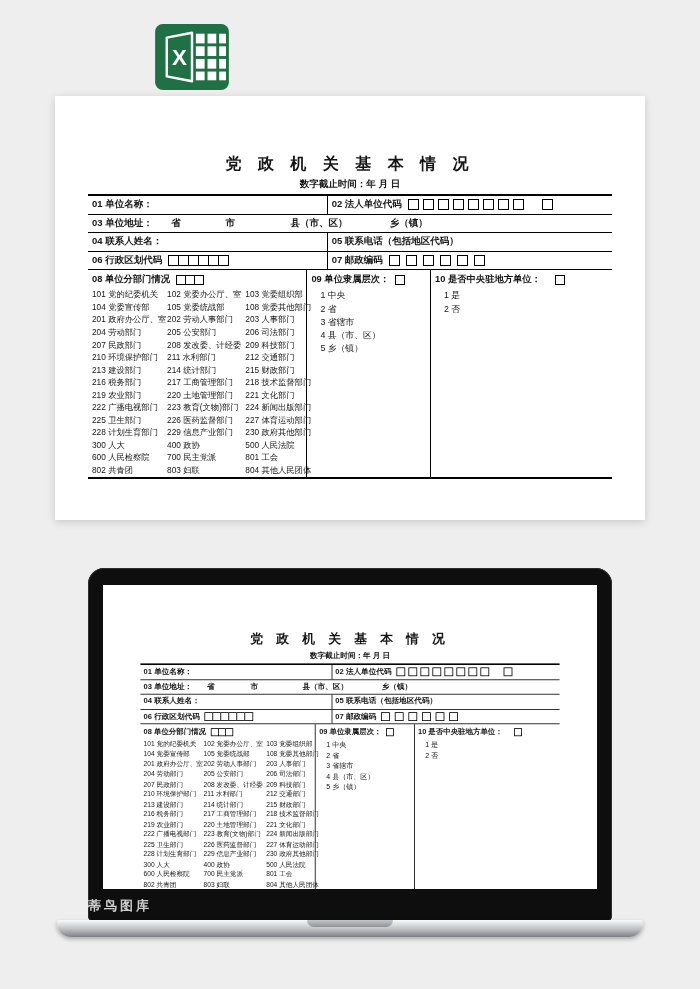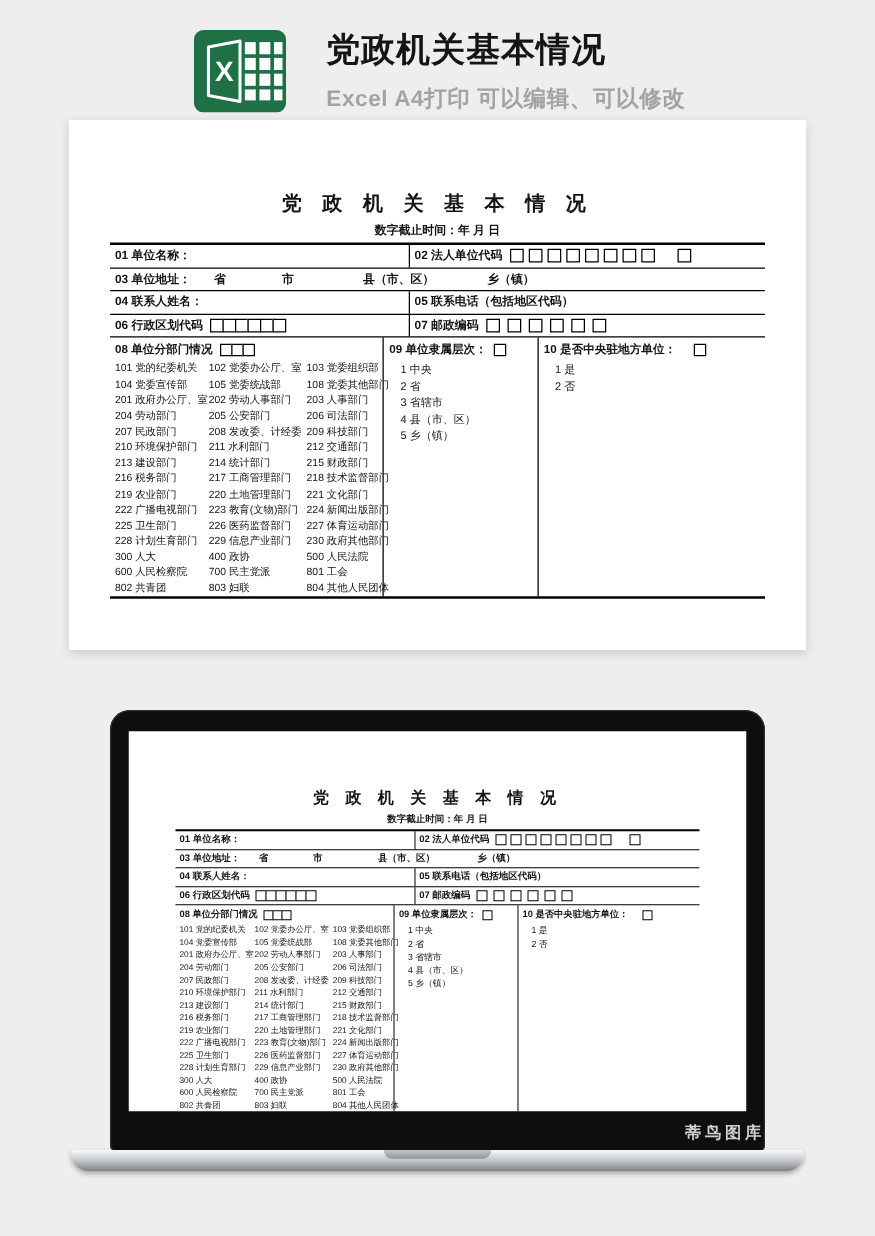--- a/index.html
+++ b/index.html
@@ -63,21 +63,21 @@
     position:absolute;left:88px;top:0;width:524px;height:354px;
     background:#0e0e0e;border-radius:16px 16px 6px 6px;
     box-shadow:inset 0 0 0 1px #2e2e2e;
   }
   .laptop-display{
     position:absolute;left:15px;top:17px;width:494px;height:304px;
     background:#ffffff;overflow:hidden;
   }
   .scale-wrap{position:absolute;left:-15px;top:0;width:524px;transform:scale(0.8);transform-origin:top center;}
   .laptop-brand{
-    position:absolute;left:0;right:0;bottom:7px;text-align:right;
+    position:absolute;left:0;right:0;bottom:7px;text-align:left;
     color:#cfcfcf;font-size:13px;font-weight:bold;letter-spacing:3px;
   }
   .laptop-base{
     position:absolute;left:57px;top:352px;width:586px;height:17px;
     background:linear-gradient(#f9f9f9,#bcbfc2 55%,#7d8084);
     border-radius:3px 3px 14px 14px;
     box-shadow:0 2px 4px rgba(0,0,0,0.3);
   }
   .laptop-notch{
     position:absolute;left:50%;transform:translateX(-50%);top:0;
@@ -104,24 +104,20 @@
           <rect x="42" y="36" width="9" height="10"></rect>
             <rect x="54" y="36" width="9" height="10"></rect>
             <rect x="66" y="36" width="7" height="10"></rect>
           <rect x="42" y="49" width="9" height="9"></rect>
             <rect x="54" y="49" width="9" height="9"></rect>
             <rect x="66" y="49" width="7" height="9"></rect>
         </g>
         <path d="M12 14 L38 9 L38 59 L12 54 Z" fill="#1f7145" stroke="#ffffff" stroke-width="2.5" stroke-linejoin="round"></path>
         <text x="25" y="42" font-size="23" font-weight="bold" fill="#ffffff" text-anchor="middle" font-family="Liberation Sans, sans-serif">X</text>
       </svg>
-    </div>
-    <div class="hero-text">
-      <h1 class="hero-title">党政机关基本情况</h1>
-      <p class="hero-sub">Excel A4打印 可以编辑、可以修改</p>
     </div>
   </header>
 
   <section class="paper-card" id="paper-card-mount">
   <div class="form">
     <div class="form-title">党 政 机 关 基 本 情 况</div>
     <div class="form-meta">数字截止时间：年 月 日</div>
 
     <div class="grid">
 

